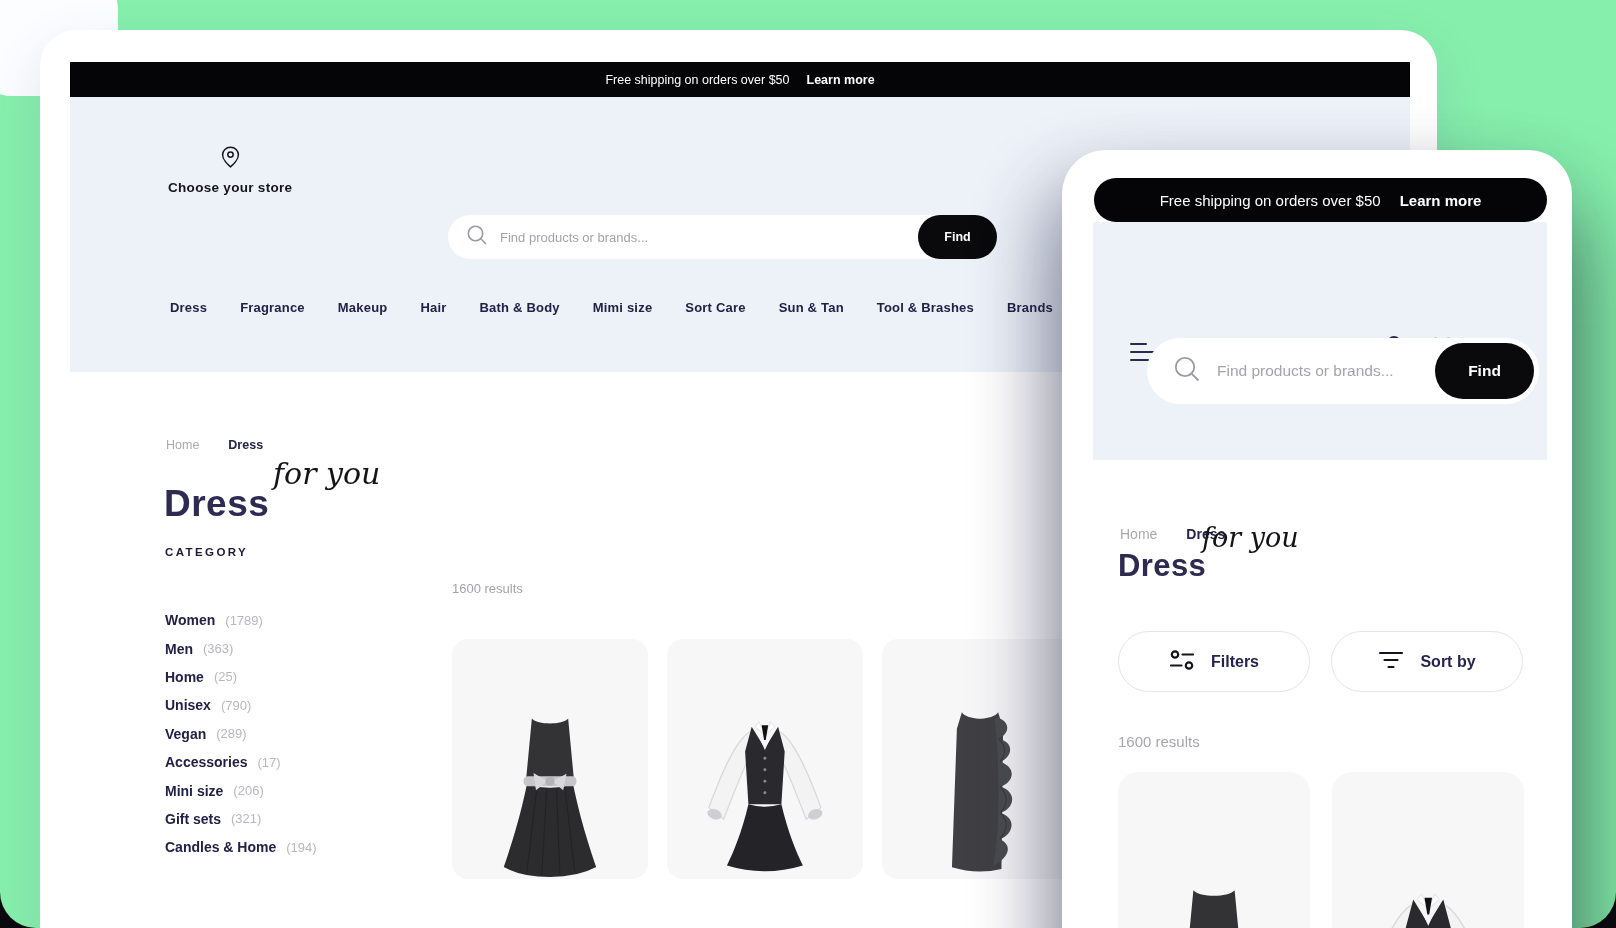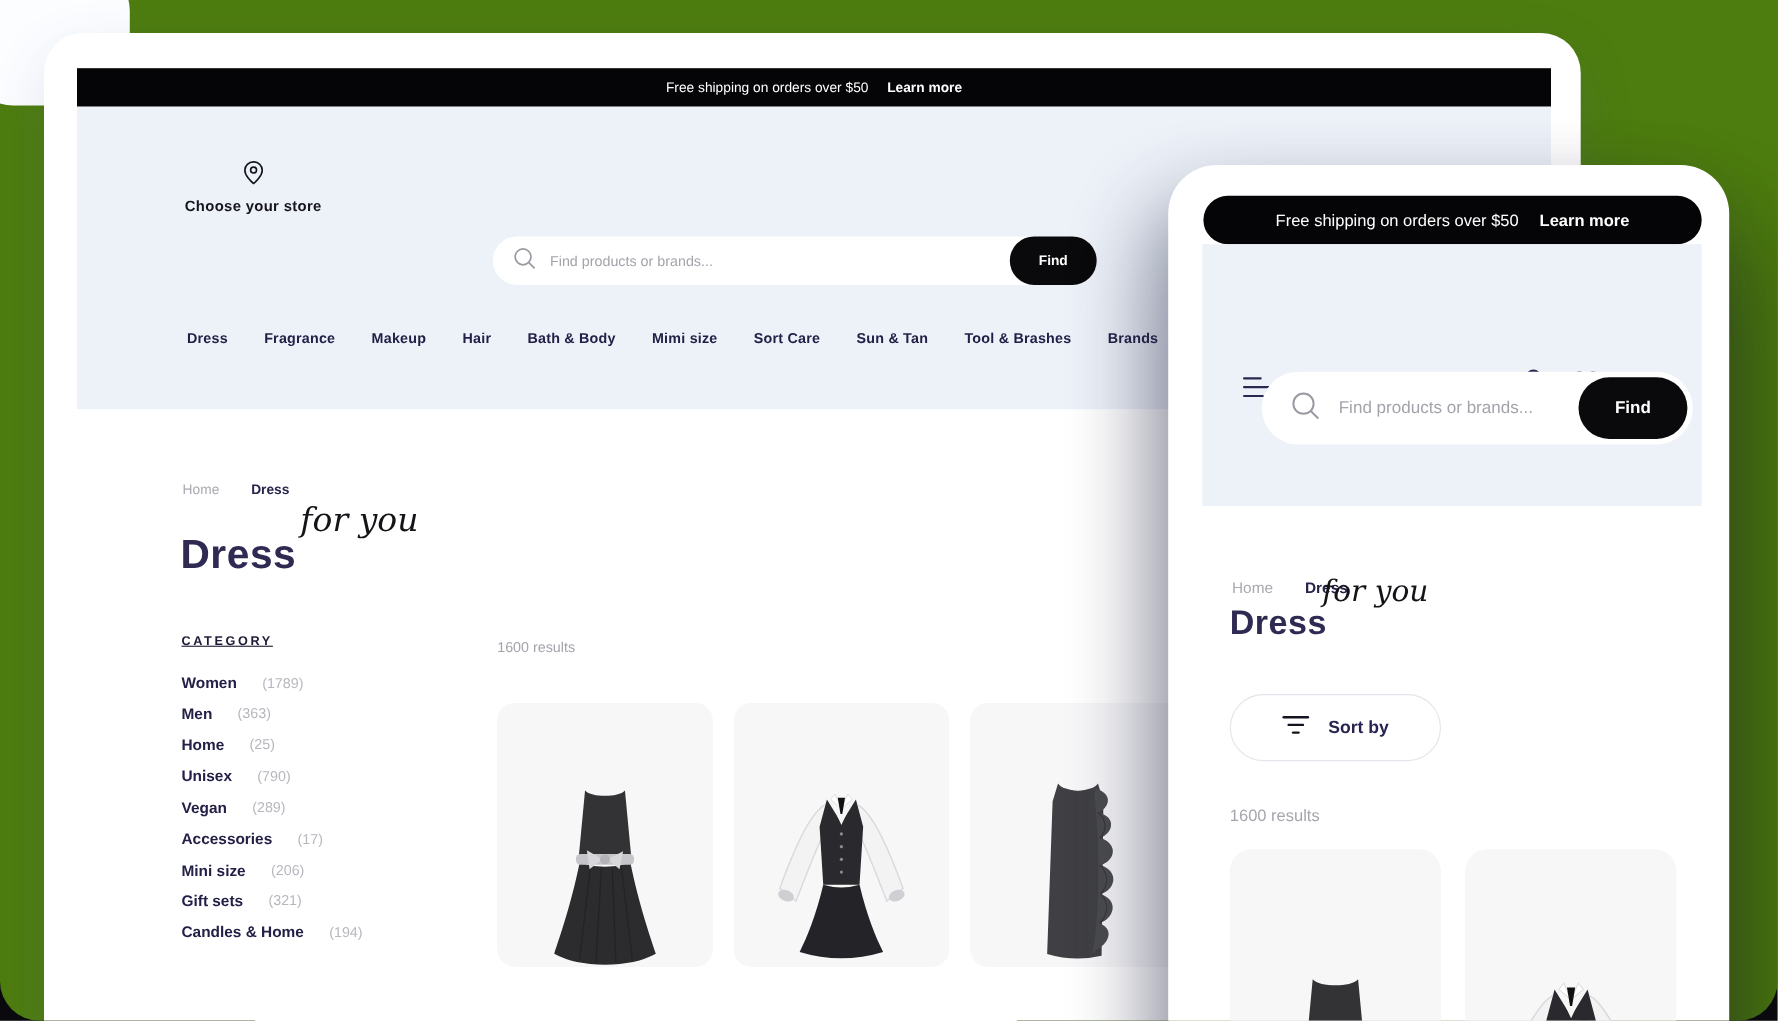--- a/index.html
+++ b/index.html
@@ -1,19 +1,19 @@
 <!DOCTYPE html>
 <html><head>
 <meta charset="utf-8">
 <style>
   * { box-sizing: border-box; margin: 0; padding: 0; }
   html,body { width:1616px; height:928px; overflow:hidden; }
   body { background:#0a0a0e; font-family:"Liberation Sans", sans-serif; position:relative; }
 
-  .canvas { position:absolute; inset:0; background:#4d7c0f; border-radius:0 0 36px 36px; overflow:hidden; }
+  .canvas { position:absolute; inset:0; background:#86efac; border-radius:0 0 36px 36px; overflow:hidden; }
   .corner-blob { position:absolute; left:-28px; top:-30px; width:146px; height:126px; background:#fbfdff; border-radius:40px; }
 
   
   .desktop-card { position:absolute; left:40px; top:30px; width:1397px; height:940px; background:#ffffff;
                   border-radius:36px; box-shadow:0 18px 50px rgba(80,95,140,.14); z-index:1; overflow:hidden; }
 
   .d-banner { position:absolute; left:30px; top:32px; width:1340px; height:35px; background:#050507;
               display:flex; align-items:center; justify-content:center; gap:17px; color:#fff; font-size:12.5px; }
   .d-banner .link { font-weight:bold; cursor:pointer; }
 
@@ -37,23 +37,23 @@
 
   .crumbs { display:flex; gap:29px;margin-top:48px; }
   .crumb-home { font-size:12.5px; color:#a9a9b0; cursor:pointer; }
   .crumb-cur  { font-size:12.5px; color:#26234c; font-weight:bold; }
   .d-crumbs { position:absolute; left:126px; top:360px; }
 
   .d-flourish { position:absolute; left:233px; top:426px; font-family:"DejaVu Serif", serif; font-style:italic;
                 font-size:30px; color:#141418; }
   .d-title { position:absolute; left:124px; top:453px; font-size:37px; font-weight:bold; color:#2e2a52; letter-spacing:.5px; }
 
-  .d-cat-head { position:absolute; left:125px; top:547px; font-size:11.5px; font-weight:bold; color:#1c1a35; letter-spacing:2.4px;text-decoration:underline; }
+  .d-cat-head { position:absolute; left:125px; top:516px; font-size:11.5px; font-weight:bold; color:#1c1a35; letter-spacing:2.4px; }
   .d-cats { position:absolute; left:125px; top:576px; }
-  .cat-row { height:28.4px; display:flex; align-items:center; gap:23px; cursor:pointer; }
+  .cat-row { height:28.4px; display:flex; align-items:center; gap:10px; cursor:pointer; }
   .cat-name { font-size:14px; font-weight:bold; color:#232047; }
   .cat-count { font-size:13px; color:#b7b7bf; }
 
   .d-results { position:absolute; left:412px; top:551px; font-size:13px; color:#a3a3ab; }
   .d-grid { position:absolute; left:412px; top:609px; display:flex; gap:19px; }
   .p-card { width:196px; height:240px; background:#f7f7f8; border-radius:16px; overflow:hidden; cursor:pointer;
             display:flex; align-items:flex-end; justify-content:center; }
   .p-card svg { display:block; }
 
   
@@ -295,20 +295,31 @@
       <span class="crumb-home">Home</span>
       <span class="crumb-cur">Dress</span>
     </div>
 
     <div class="m-flourish">for you</div>
     <h2 class="m-title">Dress</h2>
 
     <div class="m-chips">
       <div class="chip">
         <span>
+          <svg width="26" height="24" viewBox="0 0 26 24" fill="none" stroke="#15131f" stroke-width="2.2" stroke-linecap="round">
+            <circle cx="6" cy="6.5" r="3.2"></circle>
+              <line x1="13.5" y1="6.5" x2="24" y2="6.5"></line>
+            <circle cx="20" cy="17.5" r="3.2"></circle>
+              <line x1="2" y1="17.5" x2="12.5" y2="17.5"></line>
+          </svg>
+        </span>
+        <span class="chip-label">Filters</span>
+      </div>
+      <div class="chip">
+        <span>
           <svg width="26" height="22" viewBox="0 0 26 22" fill="none" stroke="#15131f" stroke-width="2.2" stroke-linecap="round">
             <line x1="2" y1="4" x2="24" y2="4"></line>
             <line x1="6.5" y1="11" x2="19.5" y2="11"></line>
             <line x1="10.5" y1="18" x2="15.5" y2="18"></line>
           </svg>
         </span>
         <span class="chip-label">Sort by</span>
       </div>
     </div>
 

